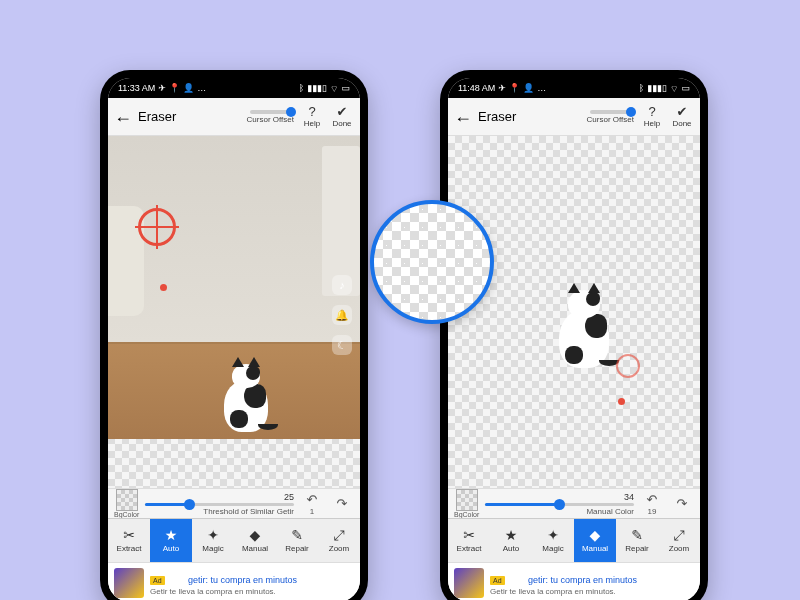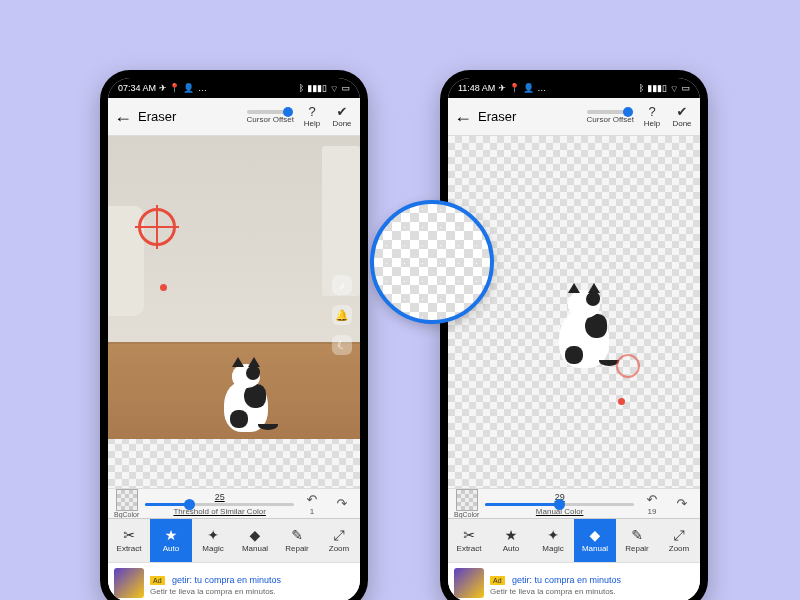--- a/index.html
+++ b/index.html
@@ -42,21 +42,21 @@
   .statusbar .sb-left, .statusbar .sb-right { display:flex; gap:3px; align-items:center; }
   .topbar {
     height: 38px; background: #f5f5f5;
     display: flex; align-items: center;
     padding: 0 6px; gap: 6px;
     border-bottom: 1px solid #ddd;
   }
   .back-arrow { font-size: 18px; }
   .topbar .title { font-size: 13px; font-weight: 500; }
   .topbar .spacer { flex: 1; }
-  .cursor-offset { display:flex; flex-direction:column; align-items:flex-start; font-size:8px; color:#444;}
+  .cursor-offset { display:flex; flex-direction:column; align-items:flex-end; font-size:8px; color:#444;}
   .cursor-track { width: 44px; height: 4px; background:#ccc; border-radius:2px; position:relative; margin-bottom:1px;}
   .cursor-thumb { position:absolute; right:-2px; top:-3px; width:10px; height:10px; border-radius:50%; background:#1a73e8;}
   .topbtn { display:flex; flex-direction:column; align-items:center; font-size:8px; color:#333; gap:1px; min-width:24px;}
   .topbtn .ico { font-size:13px; line-height:1;}
   .canvas-area {
     flex: 1; position: relative; overflow: hidden;
     background-image:
       linear-gradient(45deg,#ddd 25%,transparent 25%),
       linear-gradient(-45deg,#ddd 25%,transparent 25%),
       linear-gradient(45deg,transparent 75%,#ddd 75%),
@@ -130,21 +130,21 @@
     width:22px;height:22px;
     background-image:
       linear-gradient(45deg,#ccc 25%,transparent 25%),
       linear-gradient(-45deg,#ccc 25%,transparent 25%),
       linear-gradient(45deg,transparent 75%,#ccc 75%),
       linear-gradient(-45deg,transparent 75%,#ccc 75%);
     background-size:8px 8px; background-position:0 0,0 4px,4px -4px,-4px 0;
     background-color:#eee; border:1px solid #aaa;
   }
   .bgcolor-wrap{display:flex;flex-direction:column;align-items:center;font-size:7px;color:#555;}
-  .slider-mid{flex:1;display:flex;flex-direction:column;align-items:center;gap:1px;text-decoration:underline;}
+  .slider-mid{flex:1;display:flex;flex-direction:column;align-items:flex-end;gap:1px;}
   .slider-mid .val{font-size:9px;color:#333;}
   .slider-mid .label{font-size:8px;color:#555;}
   .track{width:100%;height:3px;background:#ccc;border-radius:2px;position:relative;}
   .track .fill{position:absolute;left:0;top:0;bottom:0;background:#1a73e8;border-radius:2px;}
   .track .thumb{position:absolute;top:-4px;width:11px;height:11px;background:#1a73e8;border-radius:50%;}
   .undo-wrap{display:flex;flex-direction:column;align-items:center;font-size:8px;color:#555;min-width:24px;}
   .undo-wrap .ico{font-size:13px;}
 
   .toolbar {
     height: 44px; background:#eee; display:flex; border-top:1px solid #ccc;
@@ -156,33 +156,33 @@
   .tool .ico{font-size:14px;line-height:1;}
   .tool.active{background:#1a73e8;color:#fff;}
 
   .ad {
     height:40px; background:#fff; display:flex; align-items:center; gap:6px;
     padding:0 6px; border-top:1px solid #ddd;
   }
   .ad-thumb{width:30px;height:30px;background:linear-gradient(135deg,#5b3fc4,#f5c518);border-radius:3px;}
   .ad-text{flex:1;display:flex;flex-direction:column;}
   .ad-badge{display:inline-block;background:#f5c518;color:#333;font-size:7px;padding:1px 3px;border-radius:1px;margin-right:3px;}
-  .ad-title{font-size:9px;color:#1558d6;font-weight:500;}
+  .ad-title{font-size:9px;color:#1558d6;font-weight:500;margin-left:16px;}
   .ad-sub{font-size:8px;color:#666;}
 </style>
 </head>
 <body>
 
 <div class="phone phone-left">
   <div class="notch"></div>
   <div class="screen">
 
     <div class="statusbar">
       <div class="sb-left">
-        <span>07:34 AM</span>
+        <span>11:33 AM</span>
         <span>✈</span>
         <span>📍</span>
         <span>👤</span>
         <span>…</span>
       </div>
       <div class="sb-right">
         <span>ᛒ</span>
         <span>▮▮▮▯</span>
         <span>⌔</span>
         <span>▭</span>
@@ -240,21 +240,21 @@
       <div class="bgcolor-wrap">
         <div class="bgcolor-chip"></div>
         <span>BgColor</span>
       </div>
       <div class="slider-mid">
         <span class="val">25</span>
         <div class="track">
             <div class="fill" style="width:28%"></div>
             <div class="thumb" style="left:26%"></div>
           </div>
-        <span class="label">Threshold of Similar Color</span>
+        <span class="label">Threshold of Similar Getir</span>
       </div>
       <div class="undo-wrap">
         <span class="ico">↶</span>
         <span>1</span>
       </div>
       <div class="undo-wrap">
         <span class="ico">↷</span>
       </div>
     </div>
 
@@ -355,21 +355,21 @@
       <div class="ring-small r"></div>
       <div class="reddot r"></div>
     </div>
 
     <div class="slider-row">
       <div class="bgcolor-wrap">
         <div class="bgcolor-chip"></div>
         <span>BgColor</span>
       </div>
       <div class="slider-mid">
-        <span class="val">29</span>
+        <span class="val">34</span>
         <div class="track">
             <div class="fill" style="width:48%"></div>
             <div class="thumb" style="left:46%"></div>
           </div>
         <span class="label">Manual Color</span>
       </div>
       <div class="undo-wrap">
         <span class="ico">↶</span>
         <span>19</span>
       </div>

